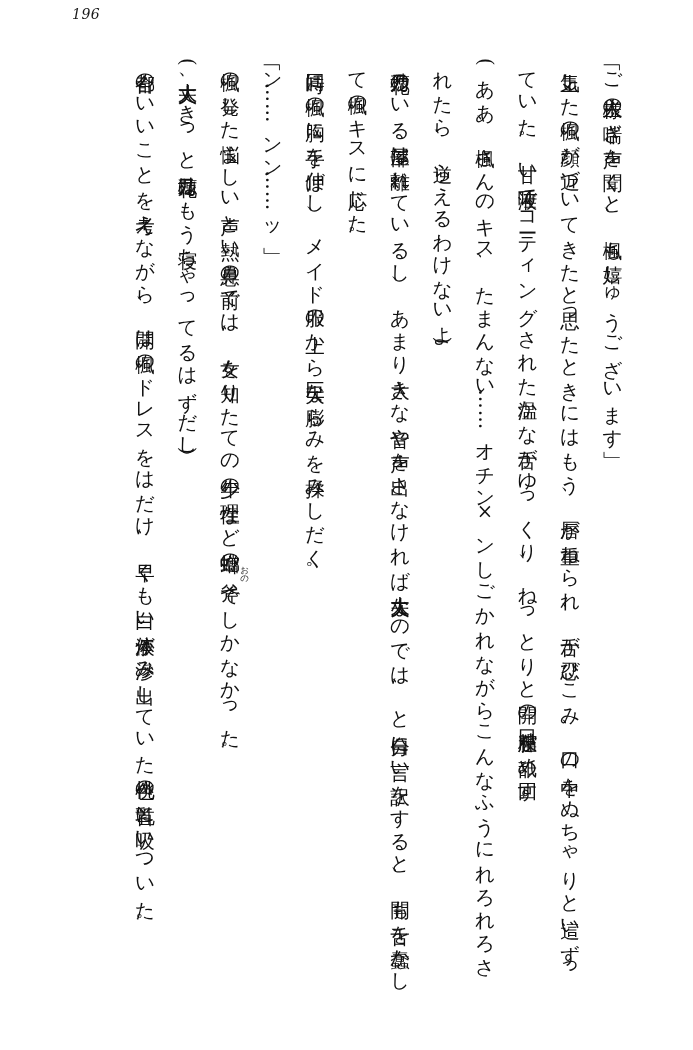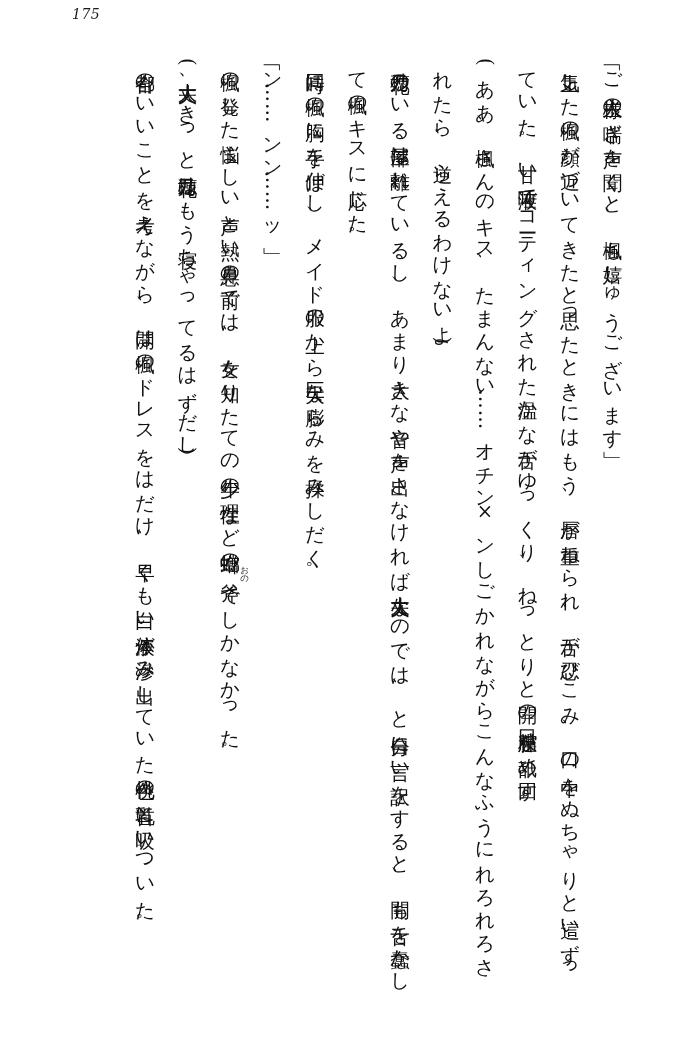--- a/index.html
+++ b/index.html
@@ -72,21 +72,21 @@
     letter-spacing: 0;
     line-height: 1;
     color: #222;
   }
 </style>
 </head>
 <body>
 
 <div id="page">
 
-  <div id="page-number">175</div>
+  <div id="page-number">196</div>
 
   <div id="body-text">
     <p class="para">「ご主人様の喘ぎ声を聞くと、楓も嬉しゅうございます」</p>
     <p class="para">上気した楓の顔が近づいてきたと思ったときにはもう、唇が重ねられ、舌が忍びこみ、口の中をぬちゃりと這いずっていた。甘い唾液でコーティングされた温かな舌がゆっくり、ねっとりと開の口腔粘膜を舐め回す。</p>
     <p class="para">(ああ、楓さんのキス、たまんない……オチン×ンしごかれながらこんなふうにれろれろされたら、逆らえるわけないよ)</p>
     <p class="para">穂乃花のいる部屋は離れているし、あまり大きな音や声を出さなければ大丈夫なのでは、と自分に言い訳をすると、開も舌を蠢かして楓のキスに応じた。</p>
     <p class="para">同時に楓の胸に手を伸ばし、メイド服の上から巨大な膨らみを揉みしだく。</p>
     <p class="para">「ン……ンン……ッ」</p>
     <p class="para">楓の発した悩ましい声と熱い鼻息の前では、女を知りたての少年の理性など蟷螂の<ruby>斧<rt>おの</rt></ruby>でしかなかった。</p>
     <p class="para">(大丈夫、きっと穂乃花はもう寝ちゃってるはずだし)</p>

